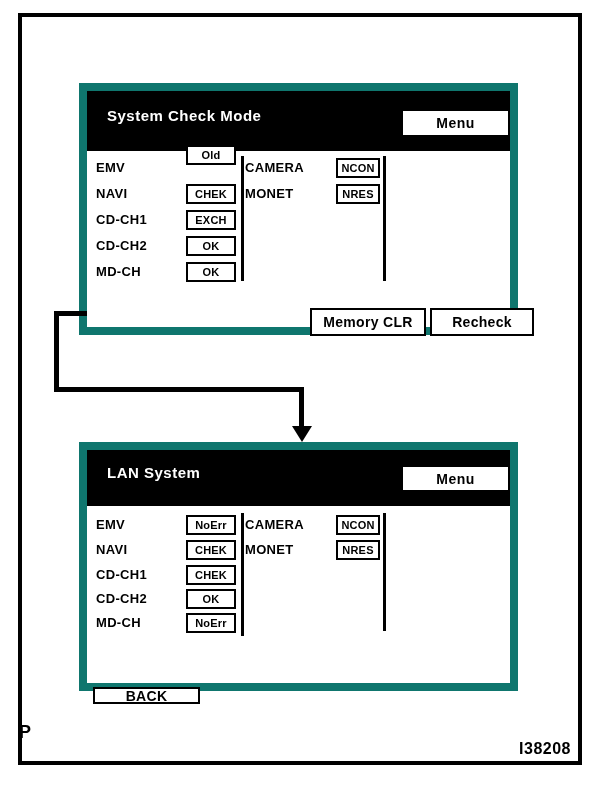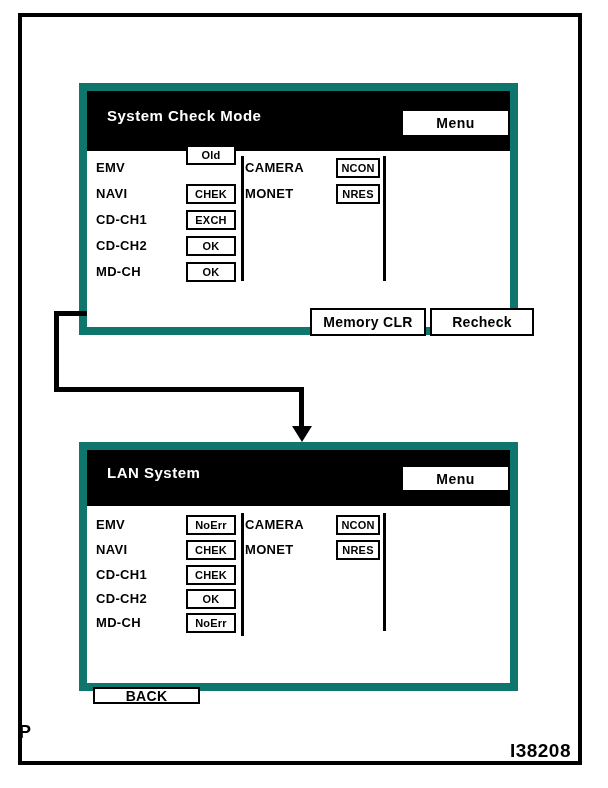--- a/index.html
+++ b/index.html
@@ -59,21 +59,21 @@
   .arrow-seg { position:absolute; background:#000; }
   .arrow-head {
     position:absolute; width:0; height:0;
     border-left:10px solid transparent; border-right:10px solid transparent;
     border-top:16px solid #000;
   }
   .page-letter {
     position:absolute; left:19px; top:722px; font-size:18px; font-weight:bold;
   }
   .figure-id {
-    position:absolute; right:37px; top:740px; font-size:19px; font-weight:bold;
+    position:absolute; right:37px; top:740px; font-size:16px; font-weight:bold;
     letter-spacing:0.5px;
   }
 </style>
 </head>
 <body>
 
 <div class="fig-border"></div>
 
 <div class="screen" id="screen1">
   <div class="screen-header">

